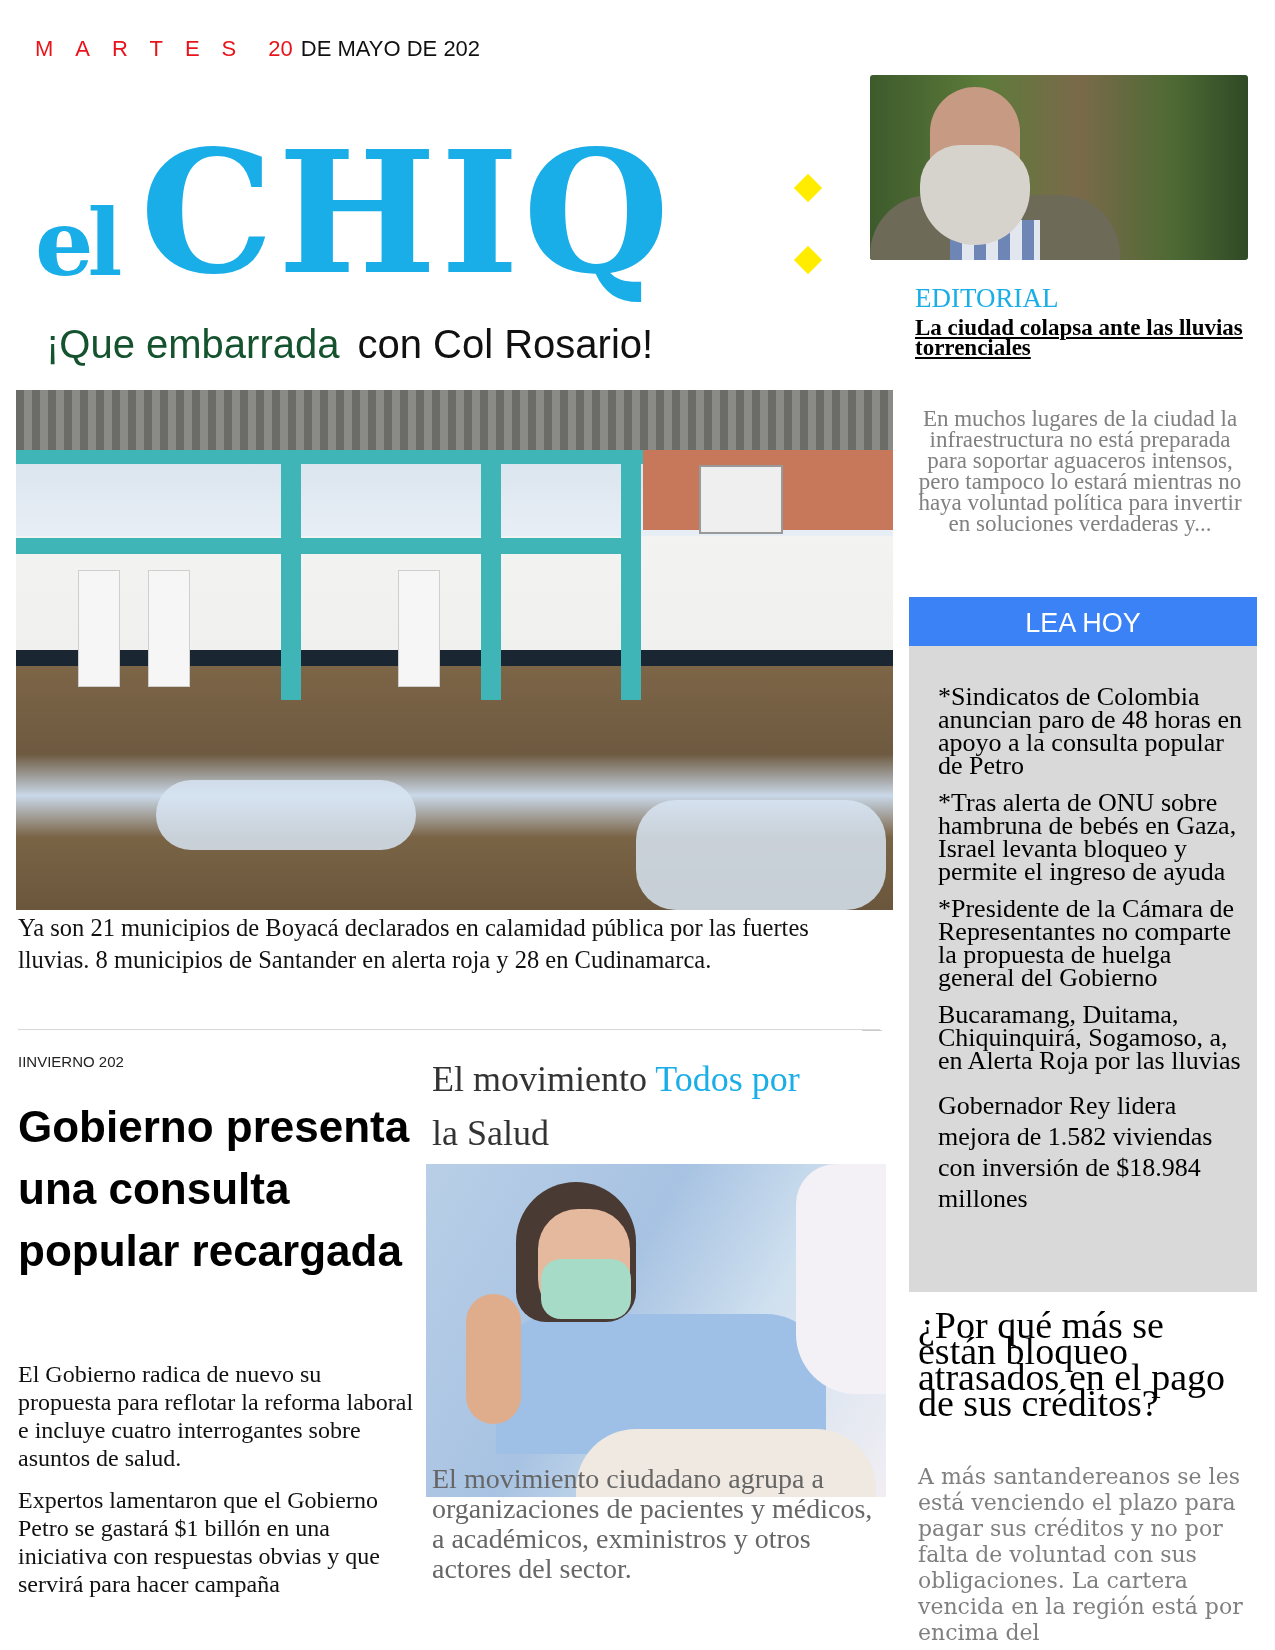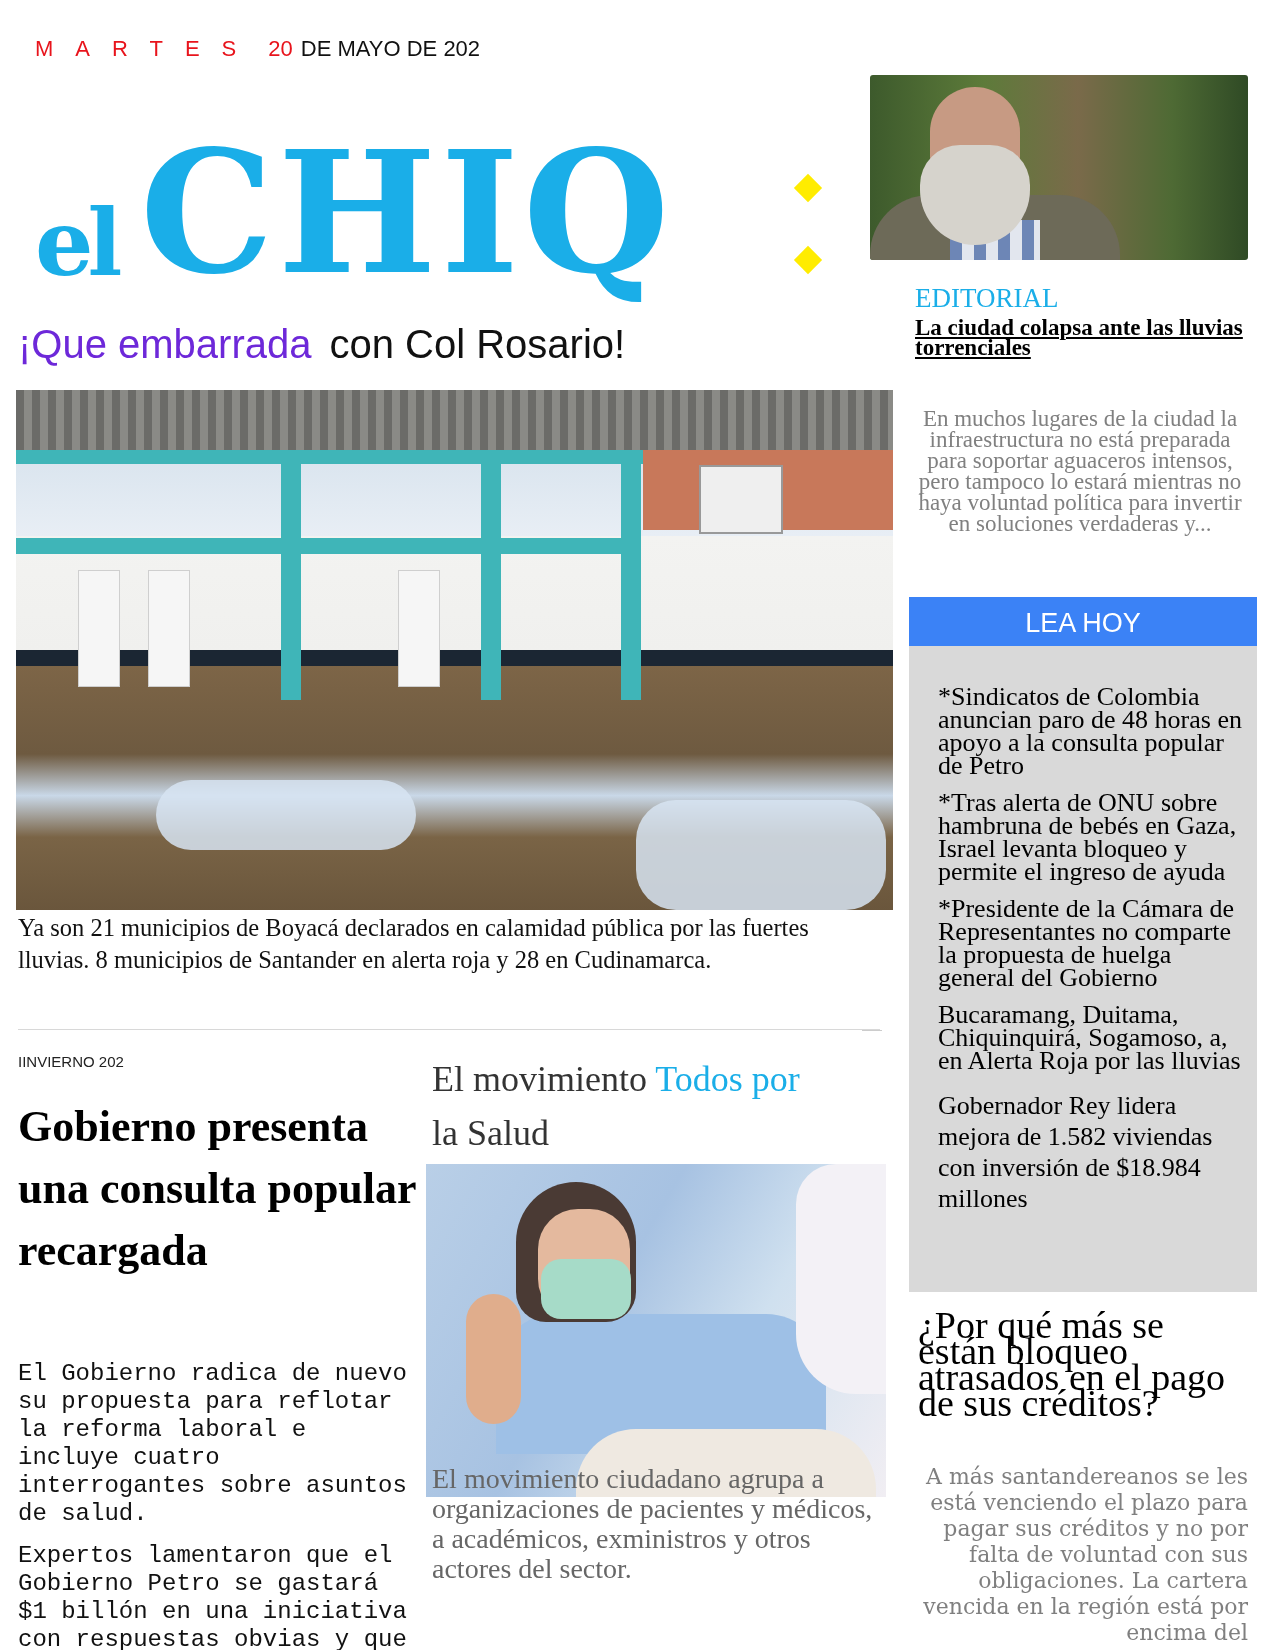--- a/index.html
+++ b/index.html
@@ -12,21 +12,21 @@
     .dateline .num { color: #e8141c; margin-left: 10px; }
     .dateline .rest { color: #111; margin-left: 8px; letter-spacing: 0px; }
 
     
     .masthead { left: 30px; top: 122px; width: 790px; height: 175px; }
     .mast-el { position: absolute; left: 5px; bottom: 8px; font-family: "DejaVu Serif", serif; font-weight: bold; font-size: 92px; color: #1aaee8; letter-spacing: -6px; line-height: 1; }
     .mast-big { position: absolute; left: 110px; bottom: 0px; font-family: "DejaVu Serif", serif; font-weight: bold; font-size: 168px; color: #1aaee8; line-height: 1; letter-spacing: 4px; transform: scaleX(1.0); }
     .diamond { position: absolute; width: 20px; height: 20px; background: #ffec00; transform: rotate(45deg); }
 
     .tagline { left: 18px; top: 322px; font-family: "Liberation Sans", sans-serif; font-size: 40px; white-space: nowrap; }
-    .tagline .blue { color: #6d28d9; }
+    .tagline .blue { color: #14532d; margin-left: 28px; }
     .tagline .black { color: #111; margin-left: 18px; }
 
     
     .photo { overflow: hidden; }
     .flood { left: 16px; top: 390px; width: 877px; height: 520px; background: linear-gradient(180deg, #8e8c88 0%, #9a9893 12%, #d9e4ee 12%, #e8eef5 28%, #f3f3f1 28%, #f0f0ee 50%, #1b2633 50%, #1b2633 53%, #7d6547 53%, #6e5a40 70%, #c9d8e8 78%, #7a6446 86%, #6a563c 100%); }
     .flood .roof { position: absolute; left: 0; top: 0; width: 100%; height: 60px; background: repeating-linear-gradient(90deg, #6b6b68 0 8px, #8a8a86 8px 16px); border-bottom: 14px solid #3fb5b8; }
     .flood .pillar { position: absolute; top: 60px; width: 20px; height: 250px; background: #3fb5b8; }
     .flood .beam { position: absolute; left: 0; top: 148px; width: 620px; height: 16px; background: #3fb5b8; }
     .flood .door { position: absolute; top: 180px; width: 40px; height: 115px; background: #f6f6f6; border: 1px solid #cfcfcf; }
     .flood .brick { position: absolute; right: 0; top: 60px; width: 250px; height: 80px; background: #c8785a; }
@@ -48,42 +48,42 @@
     .health .blanket { position: absolute; left: 150px; top: 265px; width: 300px; height: 90px; border-radius: 60px 60px 0 0; background: #efe9e1; }
     .health .coat { position: absolute; right: 0; top: 0; width: 90px; height: 230px; background: #f3f1f6; border-radius: 40px 0 0 60px; }
 
     
     .flood-caption { left: 18px; top: 912px; width: 862px; font-size: 24.5px; line-height: 32px; color: #111; font-family: "Liberation Serif", serif; transform-origin: left top; }
     .rule { left: 18px; top: 1029px; width: 862px; height: 1px; background: #d8d8d8; }
     .rule-end { left: 862px; top: 1030px; width: 20px; height: 1px; background: #ccc; }
 
     
     .kicker { left: 18px; top: 1053px; font-family: "Liberation Sans", sans-serif; font-size: 15px; color: #222; }
-    .headline { left: 18px; top: 1096px; width: 400px; font-family: Liberation Serif, serif; font-weight: bold; font-size: 44px; line-height: 62px; color: #000; }
+    .headline { left: 18px; top: 1096px; width: 400px; font-family: Liberation Sans, sans-serif; font-weight: bold; font-size: 44px; line-height: 62px; color: #000; }
     .body-left { left: 18px; top: 1360px; width: 400px; font-size: 24px; line-height: 28px; color: #111; }
-    .body-left p { margin: 0 0 14px 0; font-family: Liberation Mono, monospace; }
+    .body-left p { margin: 0 0 14px 0; }
 
     
     .mid-title { left: 432px; top: 1052px; width: 440px; font-size: 36px; line-height: 54px; color: #333; font-family: "Liberation Serif", serif; }
     .mid-title .blue { color: #1aaee8; }
     .mid-caption { left: 432px; top: 1464px; width: 450px; font-size: 28px; line-height: 30px; color: #666; }
 
     
     .ed-label { left: 915px; top: 283px; font-size: 27px; color: #1aaee8; }
     .ed-title { left: 915px; top: 318px; width: 330px; font-size: 23px; line-height: 20px; font-weight: bold; color: #000; text-decoration: underline; }
     .ed-body { left: 912px; top: 408px; width: 336px; font-size: 23px; line-height: 21px; color: #808080; text-align: center; }
 
     .lea-header { left: 909px; top: 597px; width: 348px; height: 49px; background: #3b82f6; color: #fff; font-family: "Liberation Sans", sans-serif; font-size: 27px; text-align: center; line-height: 52px; }
     .lea-box { left: 909px; top: 646px; width: 348px; height: 646px; background: #d9d9d9; }
     .lea-list { left: 938px; top: 641px; width: 315px; margin-top: 44px; }
     .lea-item { font-size: 26px; line-height: 23px; color: #000; margin-bottom: 14px; }
     .lea-item.last { line-height: 31px; margin-top: 18px; }
 
     .right-q { left: 918px; top: 1300px; width: 330px; font-size: 38px; line-height: 26px; color: #000; font-family: "Liberation Serif", serif; padding-top: 12px; }
-    .right-body { left: 918px; top: 1464px; width: 330px; font-size: 24px; line-height: 26px; color: #7f7f7f; font-family: "DejaVu Serif", serif; font-size: 22px; text-align: right; }
+    .right-body { left: 918px; top: 1464px; width: 330px; font-size: 24px; line-height: 26px; color: #7f7f7f; font-family: "DejaVu Serif", serif; font-size: 22px; }
   </style>
 </head>
 <body>
 
 <div class="abs dateline">
   <span class="day">MARTES</span><span class="num">20</span><span class="rest">DE MAYO DE 202</span>
 </div>
 
 <div class="abs masthead">
   <span class="mast-el">el</span>

